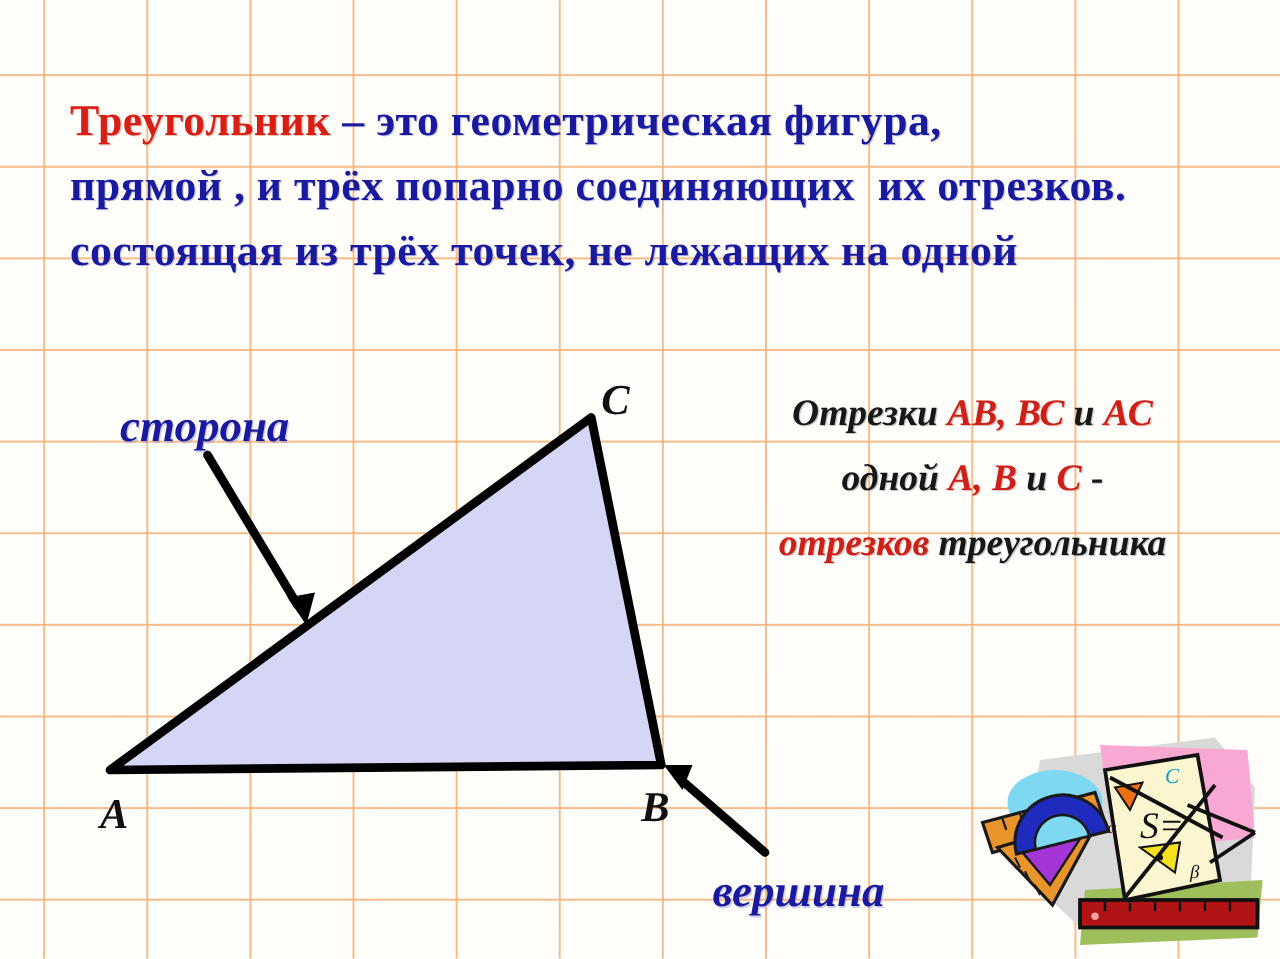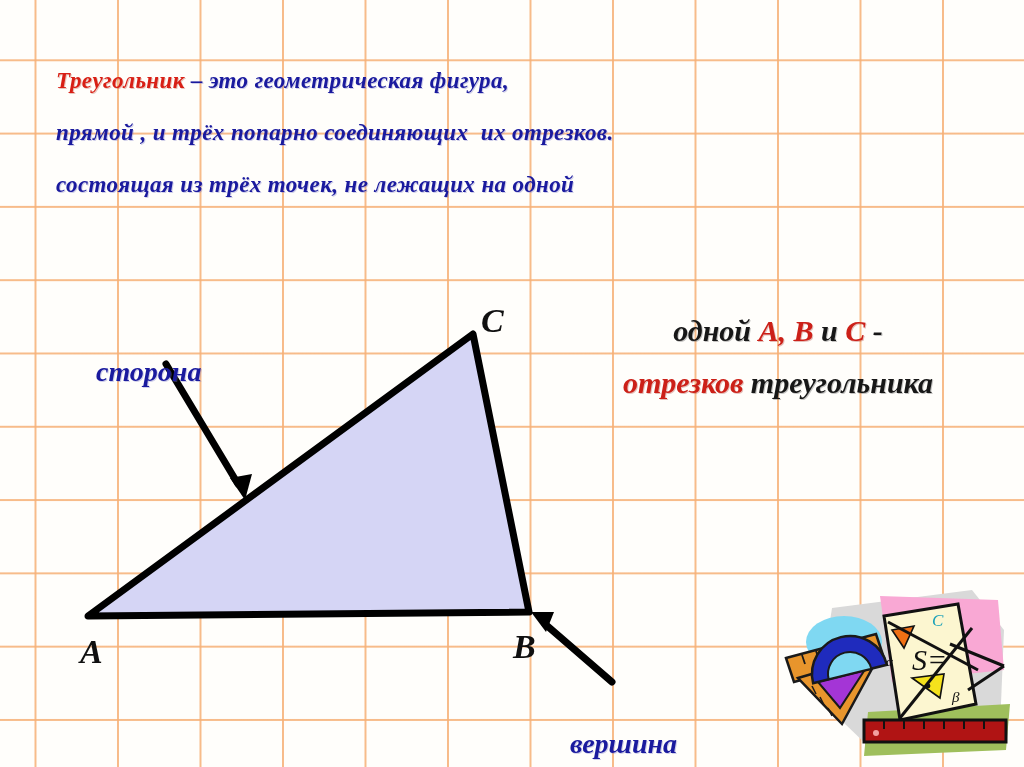--- a/index.html
+++ b/index.html
@@ -18,26 +18,25 @@
       linear-gradient(to bottom, rgba(246,176,118,0.85) 1.5px, transparent 1.5px);
     background-size: 82.5px 73.3px;
     background-position: -48px -14px;
     font-family: "Liberation Serif", serif;
   }
 
   
   #definition {
     position: absolute;
     left: 56px;
-    top: 55px;
+    top: 71px;
     width: 910px;
     font-family: "Liberation Serif", serif;
-    font-style: italic;
-    font-weight: bold;
-    font-size: 23px;
+    font-weight: bold;
+    font-size: 35px;
     line-height: 52px;
     color: #1a1a9e;
     letter-spacing: 0.4px;
     text-shadow: 1px 1px 0 rgba(120,120,200,0.35);
   }
   #definition .kw-red {
     color: #d81f15;
     text-shadow: 1px 1px 0 rgba(180,60,40,0.30);
   }
   #definition .line { display: block; white-space: pre; }
@@ -70,25 +69,24 @@
     width: 1024px; height: 767px;
     pointer-events: none;
   }
 
   
   .callout {
     position: absolute;
     font-family: "Liberation Serif", serif;
     font-style: italic;
     font-weight: bold;
-    font-size: 28px;
+    font-size: 36px;
     color: #1a1a9e;
     text-shadow: 1px 1px 0 rgba(120,120,200,0.35);
     white-space: nowrap;
-    margin-top: 36px;
   }
   #label-storona { left: 96px; top: 320px; }
   #label-vershina { left: 570px; top: 692px; }
 
   
   .vertex-label {
     position: absolute;
     font-family: "Liberation Serif", serif;
     font-style: italic;
     font-weight: bold;
@@ -114,20 +112,21 @@
 
 <div id="slide">
 
   <div id="definition">
     <span class="line"><span class="kw-red">Треугольник</span><span> – это геометрическая фигура,</span></span>
     <span class="line">прямой , и трёх попарно соединяющих  их отрезков.</span>
     <span class="line">состоящая из трёх точек, не лежащих на одной</span>
   </div>
 
   <div id="explain">
+    <span class="line"><span>Отрезки </span><span class="em-red">АВ, ВС</span><span> и </span><span class="em-red">АС</span></span>
     <span class="line"><span>одной </span><span class="em-red">А, В</span><span> и </span><span class="em-red">С</span><span> -</span></span>
     <span class="line"><span class="em-red">отрезков</span><span> треугольника</span></span>
   </div>
 
   <svg id="figure" viewBox="0 0 1024 767">
     <polygon points="88,616 473,334 529,612" fill="#d5d5f5" stroke="#000000" stroke-width="7" stroke-linejoin="round" stroke-linecap="round"></polygon>
 
     <g>
       <line x1="166" y1="364" x2="238" y2="484" stroke="#000000" stroke-width="7" stroke-linecap="round"></line>
       <polygon points="245,500 230,478 252,474" fill="#000000"></polygon>

